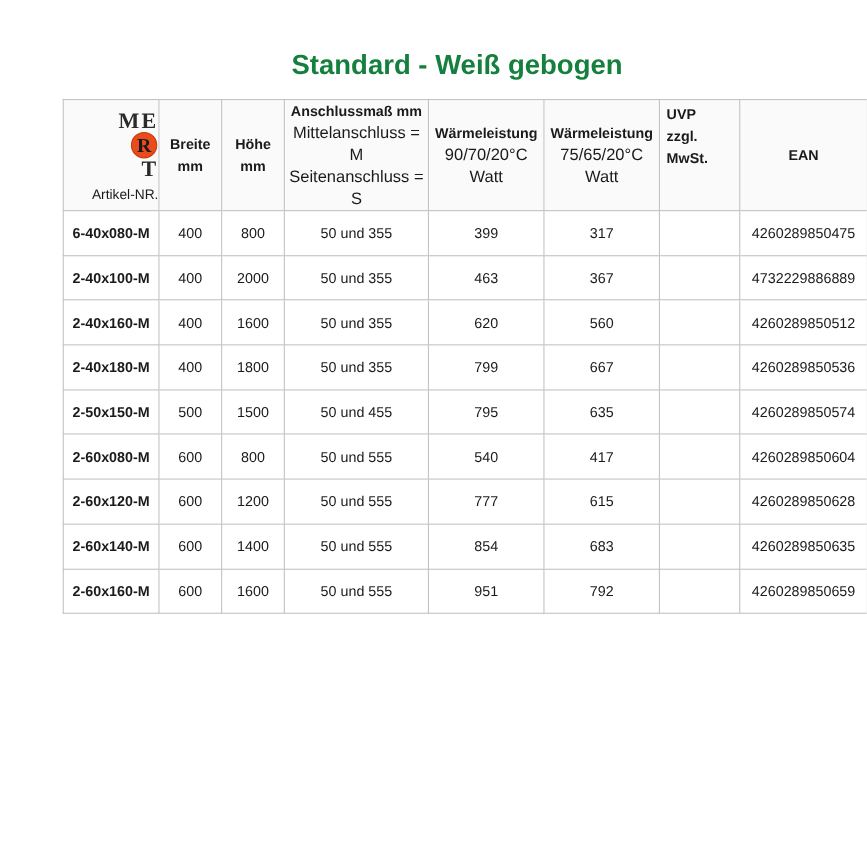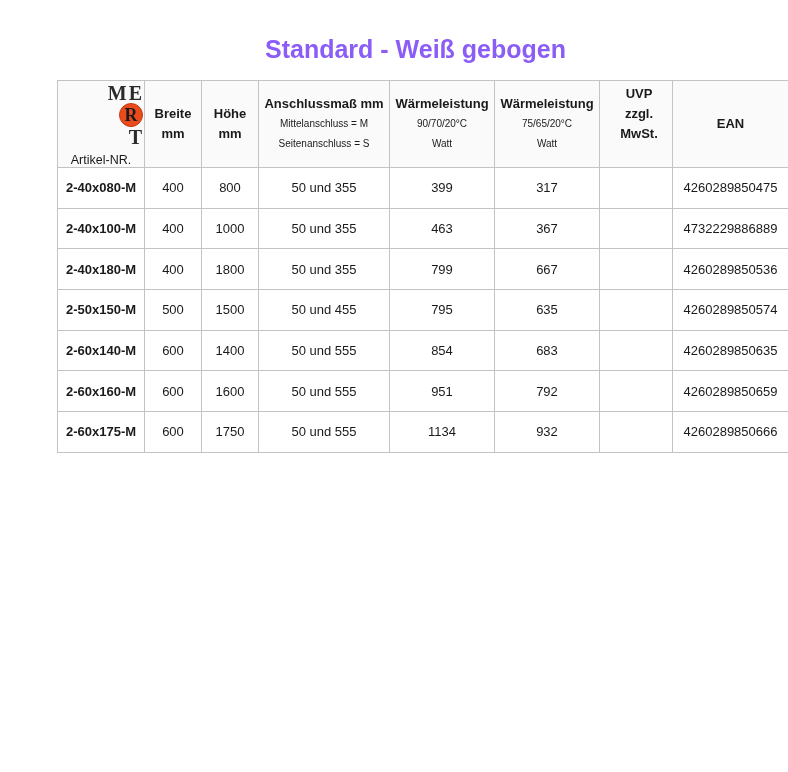--- a/index.html
+++ b/index.html
@@ -11,28 +11,28 @@
   }
   .page {
     position: relative;
     width: 788px;
     height: 772px;
     background: #ffffff;
     overflow: hidden;
   }
   .title {
     margin: 0;
-    padding-top: 35px;
+    padding-top: 45px;
     width: 717px;
     margin-left: 57px;
     text-align: center;
     font-size: 25px;
     line-height: 28px;
     font-weight: bold;
-    color: #8b5cf6;
+    color: #15803d;
     letter-spacing: 0px;
   }
   table.data-table {
     margin-left: 57px;
     margin-top: 17px;
     border-collapse: collapse;
     table-layout: fixed;
     width: 717px;
   }
   .data-table th, .data-table td {
@@ -55,25 +55,25 @@
   .col-breite    { width: 56px; }
   .col-hoehe     { width: 56px; }
   .col-anschluss { width: 130px; }
   .col-watt1     { width: 104px; }
   .col-watt2     { width: 104px; }
   .col-uvp       { width: 66px; }
   .col-ean       { width: 115px; }
 
   .h-sub {
     font-weight: normal;
-    font-size: 10px;
+    font-size: 15px;
     line-height: 20px;
   }
   th.col-uvp {
-    text-align: center;
+    text-align: left;
     vertical-align: top;
     padding: 3px 0 0 6px;
     line-height: 20px;
     margin-top: 36px;
   }
   .data-table tbody tr { height: 40.7px; }
   .data-table tbody td { font-weight: normal; }
   .data-table tbody td.cell-bold { font-weight: bold; }
 
   
@@ -107,20 +107,21 @@
     color: #1a1a1a;
     font-size: 18px;
     line-height: 1;
     padding-bottom: 1px;
   }
   .artikel-label {
     font-weight: normal;
     font-size: 12.5px;
     line-height: 14px;
     margin-bottom: 0;
+    text-align: right;
   }
 </style>
 </head>
 <body>
 
 <div class="page">
 
   <h1 class="title">Standard - Weiß gebogen</h1>
 
   <table class="data-table">
@@ -162,38 +163,48 @@
         <th class="col-uvp">
           <div>UVP</div>
           <div>zzgl.</div>
           <div>MwSt.</div>
         </th>
         <th class="col-ean">EAN</th>
       </tr>
     </thead>
     <tbody>
         <tr>
-          <td class="cell-bold">2-40x080-M</td>
+          <td class="cell-bold">6-40x080-M</td>
           <td>400</td>
           <td>800</td>
           <td>50 und 355</td>
           <td>399</td>
           <td>317</td>
           <td></td>
           <td>4260289850475</td>
         </tr>
         <tr>
           <td class="cell-bold">2-40x100-M</td>
           <td>400</td>
-          <td>1000</td>
+          <td>2000</td>
           <td>50 und 355</td>
           <td>463</td>
           <td>367</td>
           <td></td>
           <td>4732229886889</td>
+        </tr>
+        <tr>
+          <td class="cell-bold">2-40x160-M</td>
+          <td>400</td>
+          <td>1600</td>
+          <td>50 und 355</td>
+          <td>620</td>
+          <td>560</td>
+          <td></td>
+          <td>4260289850512</td>
         </tr>
         <tr>
           <td class="cell-bold">2-40x180-M</td>
           <td>400</td>
           <td>1800</td>
           <td>50 und 355</td>
           <td>799</td>
           <td>667</td>
           <td></td>
           <td>4260289850536</td>
@@ -202,45 +213,55 @@
           <td class="cell-bold">2-50x150-M</td>
           <td>500</td>
           <td>1500</td>
           <td>50 und 455</td>
           <td>795</td>
           <td>635</td>
           <td></td>
           <td>4260289850574</td>
         </tr>
         <tr>
+          <td class="cell-bold">2-60x080-M</td>
+          <td>600</td>
+          <td>800</td>
+          <td>50 und 555</td>
+          <td>540</td>
+          <td>417</td>
+          <td></td>
+          <td>4260289850604</td>
+        </tr>
+        <tr>
+          <td class="cell-bold">2-60x120-M</td>
+          <td>600</td>
+          <td>1200</td>
+          <td>50 und 555</td>
+          <td>777</td>
+          <td>615</td>
+          <td></td>
+          <td>4260289850628</td>
+        </tr>
+        <tr>
           <td class="cell-bold">2-60x140-M</td>
           <td>600</td>
           <td>1400</td>
           <td>50 und 555</td>
           <td>854</td>
           <td>683</td>
           <td></td>
           <td>4260289850635</td>
         </tr>
         <tr>
           <td class="cell-bold">2-60x160-M</td>
           <td>600</td>
           <td>1600</td>
           <td>50 und 555</td>
           <td>951</td>
           <td>792</td>
           <td></td>
           <td>4260289850659</td>
         </tr>
-        <tr>
-          <td class="cell-bold">2-60x175-M</td>
-          <td>600</td>
-          <td>1750</td>
-          <td>50 und 555</td>
-          <td>1134</td>
-          <td>932</td>
-          <td></td>
-          <td>4260289850666</td>
-        </tr>
       </tbody>
   </table>
 
 </div>
 
 </body></html>

